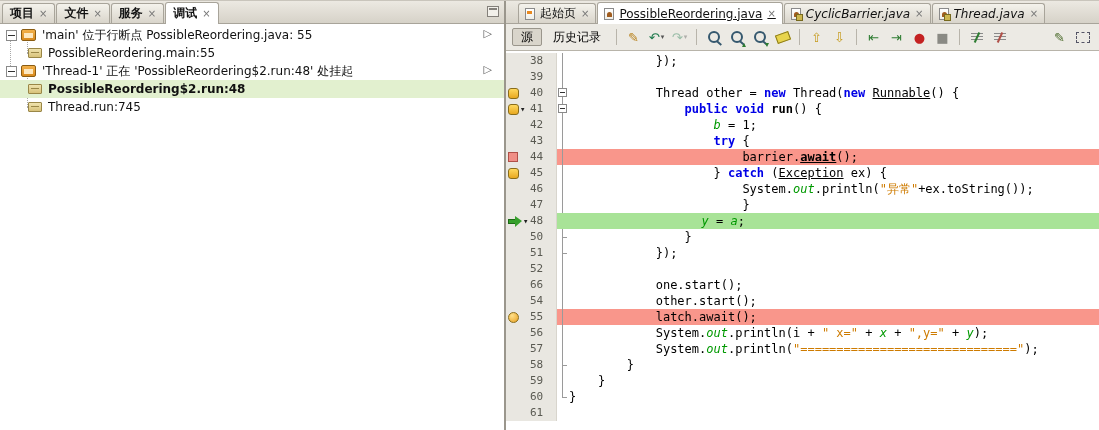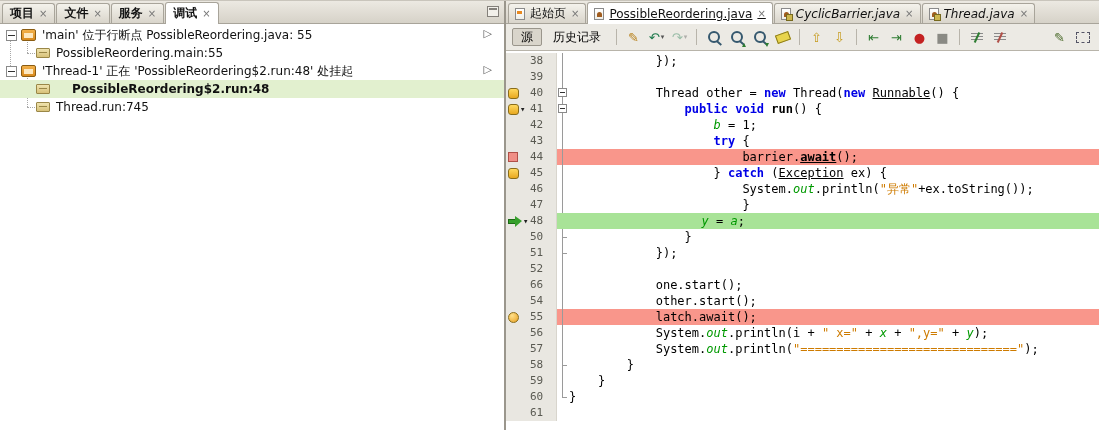--- a/index.html
+++ b/index.html
@@ -7,36 +7,36 @@
   
   .left{width:506px;flex:none;display:flex;flex-direction:column;border-right:2px solid #9a968c;box-sizing:border-box;}
   .lp-tabs{height:22px;flex:none;background:linear-gradient(#ece9e2,#d6d2c8);border-bottom:1px solid #a8a49a;display:flex;align-items:flex-end;padding-left:2px;position:relative;}
   .lp-tab{height:19px;display:flex;align-items:center;gap:5px;padding:0 7px;border:1px solid #a8a49a;border-bottom:none;background:linear-gradient(#f4f2ec,#d9d5cb);margin-right:1px;border-radius:3px 3px 0 0;font-weight:bold;cursor:default;}
   .lp-tab.active{background:#fff;height:21px;margin-bottom:-1px;}
   .tab-close{color:#777;font-size:10px;font-weight:normal;line-height:1;}
   .win-btn{position:absolute;right:5px;top:5px;width:12px;height:11px;border:1px solid #84807a;background:#f2f0ea;box-sizing:border-box;}
   .win-btn::after{content:"";position:absolute;left:1px;right:1px;top:1px;height:2px;background:#84807a;}
   .lp-tree{flex:1;background:#fff;position:relative;padding-top:2px;overflow:hidden;}
   .tree-row{height:18px;display:flex;align-items:center;position:relative;white-space:nowrap;cursor:default;}
-  .tree-row.selected{background:#e2f0cf;gap:16px;}
+  .tree-row.selected{background:#e2f0cf;}
   .tgl{width:9px;height:9px;flex:none;border:1px solid #8a8a8a;background:#fff;position:relative;margin-left:6px;box-sizing:content-box;z-index:1;}
   .tgl::after{content:"";position:absolute;left:1px;right:1px;top:4px;height:1px;background:#333;}
   .ticon-thread{width:15px;height:12px;flex:none;margin-left:4px;background:linear-gradient(#f3b14a,#d98a1e);border:1px solid #8a5c12;border-radius:2px;position:relative;box-sizing:border-box;}
   .ticon-thread::after{content:"";position:absolute;left:2px;right:2px;top:3px;bottom:2px;background:#fde8c0;}
   .ticon-frame{width:14px;height:10px;flex:none;background:linear-gradient(#efe3ae,#d8c27a);border:1px solid #9a8747;border-radius:1px;position:relative;box-sizing:border-box;}
   .ticon-frame::after{content:"";position:absolute;left:2px;right:2px;top:3px;height:1px;background:#9a8747;}
   .tree-label{margin-left:6px;}
   .tree-label.b{font-weight:bold;}
-  .tree-row.child{padding-left:36px;}
+  .tree-row.child{padding-left:28px;}
   .resume{position:absolute;right:12px;top:1px;color:#555;font-size:11px;}
   .tconn{position:absolute;border-left:1px dotted #a8a8a8;width:0;z-index:0;}
   .tconn.h{border-left:none;border-top:1px dotted #a8a8a8;height:0;}
   
   .right{flex:1;min-width:0;display:flex;flex-direction:column;}
-  .ed-tabs{height:22px;flex:none;background:linear-gradient(#ece9e2,#d6d2c8);border-bottom:1px solid #a8a49a;display:flex;align-items:flex-end;padding-left:2px;}
+  .ed-tabs{height:22px;flex:none;background:linear-gradient(#ece9e2,#d6d2c8);border-bottom:1px solid #a8a49a;display:flex;align-items:flex-end;padding-left:12px;}
   .ed-tab{height:19px;display:flex;align-items:center;gap:5px;padding:0 6px;border:1px solid #a8a49a;border-bottom:none;background:linear-gradient(#f4f2ec,#d9d5cb);margin-right:1px;border-radius:3px 3px 0 0;cursor:default;}
   .ed-tab.active{background:#fff;height:21px;margin-bottom:-1px;text-decoration:underline;}
   .ed-tab.ro .ed-tab-label{font-style:italic;}
   .ficon{width:10px;height:12px;flex:none;background:linear-gradient(#fff,#efeee7);border:1px solid #8a8a8a;position:relative;box-sizing:border-box;}
   .ficon.page::after{content:"";position:absolute;left:1px;top:2px;width:5px;height:3px;background:#e8881e;}
   .ficon.java::after{content:"";position:absolute;left:2px;top:3px;width:5px;height:5px;background:#a05c1e;border-radius:50% 50% 10% 10%;}
   .ficon.lock::before{content:"";position:absolute;right:-3px;bottom:-2px;width:5px;height:5px;background:#cdb64e;border:1px solid #776a1e;z-index:1;}
   .ed-toolbar{height:26px;flex:none;background:#eceae4;border-bottom:1px solid #b8b4aa;display:flex;align-items:center;padding:0 6px;gap:2px;}
   .tb-btn{height:18px;padding:0 8px;display:flex;align-items:center;border:1px solid transparent;background:none;font-size:12px;font-family:inherit;cursor:default;}
   .tb-btn.pressed{background:#d9d5cb;border:1px solid #9a968c;border-radius:2px;}

